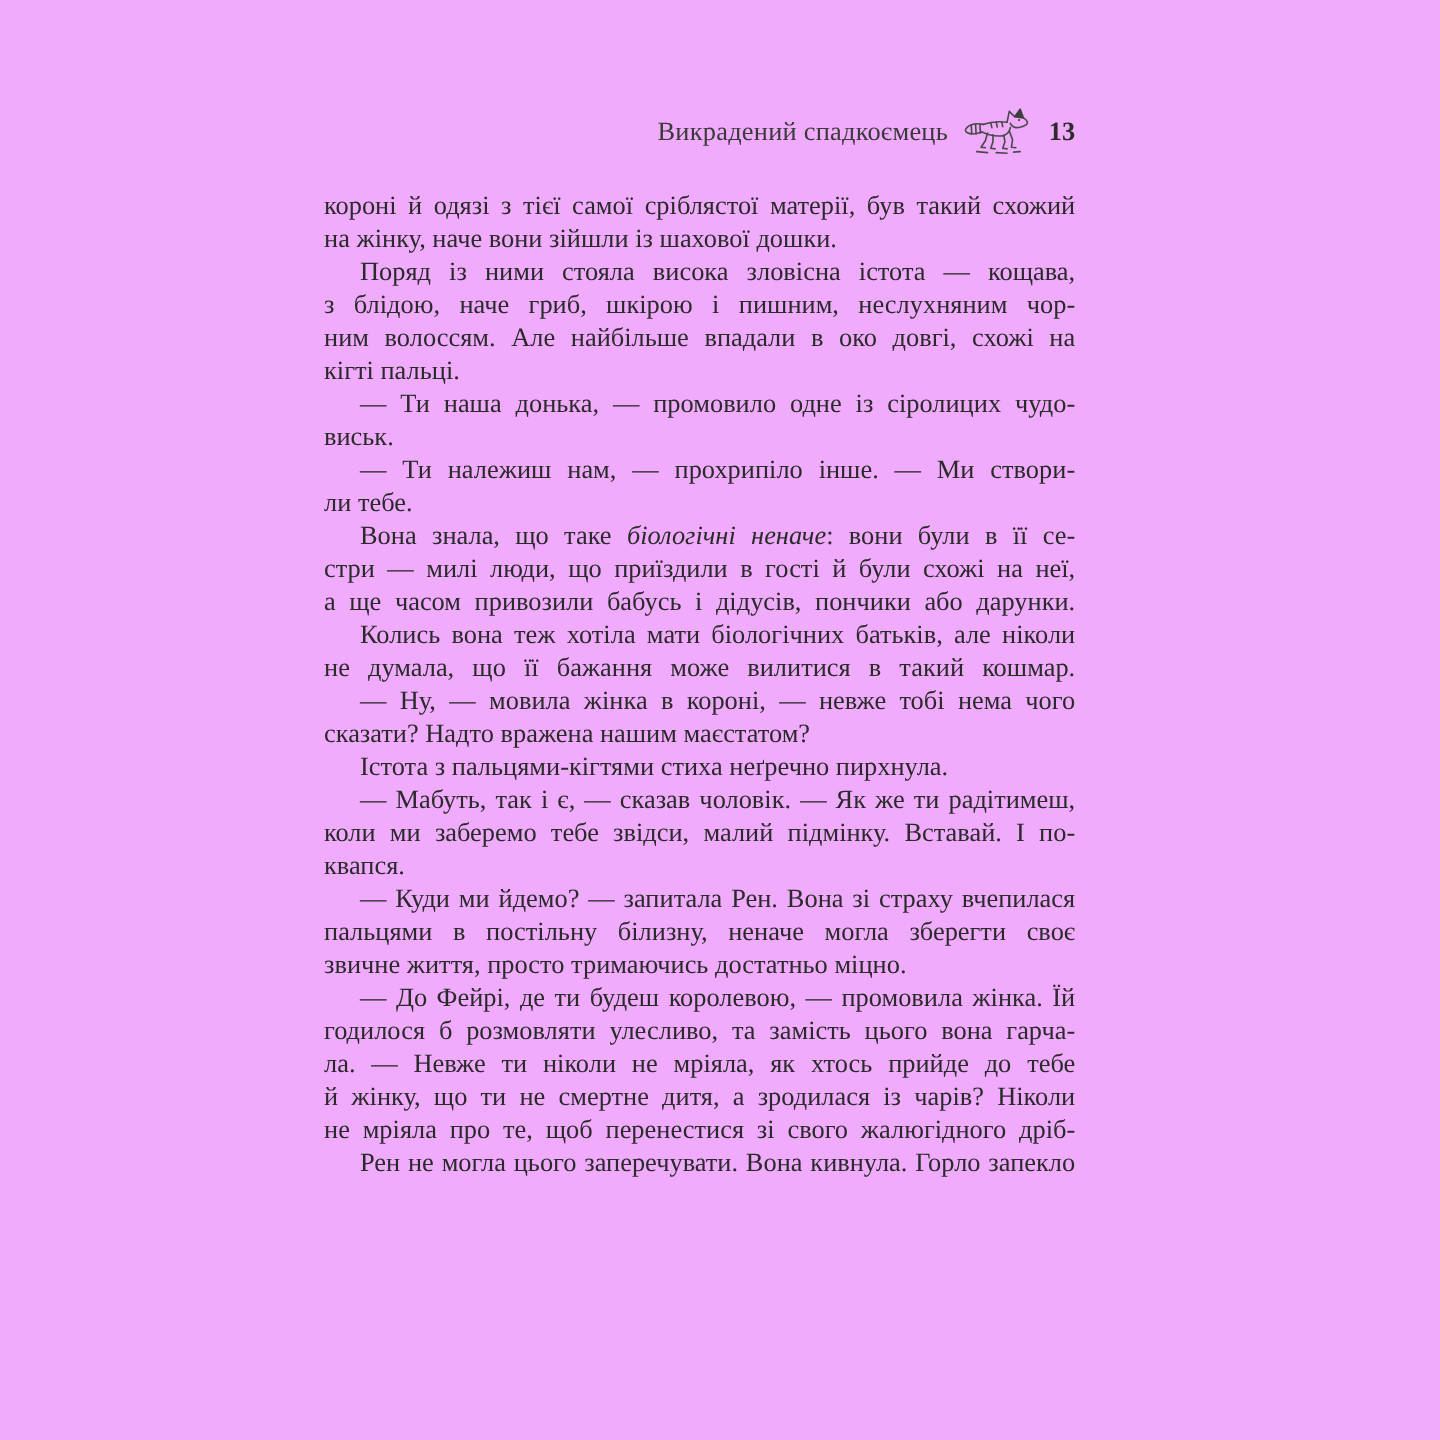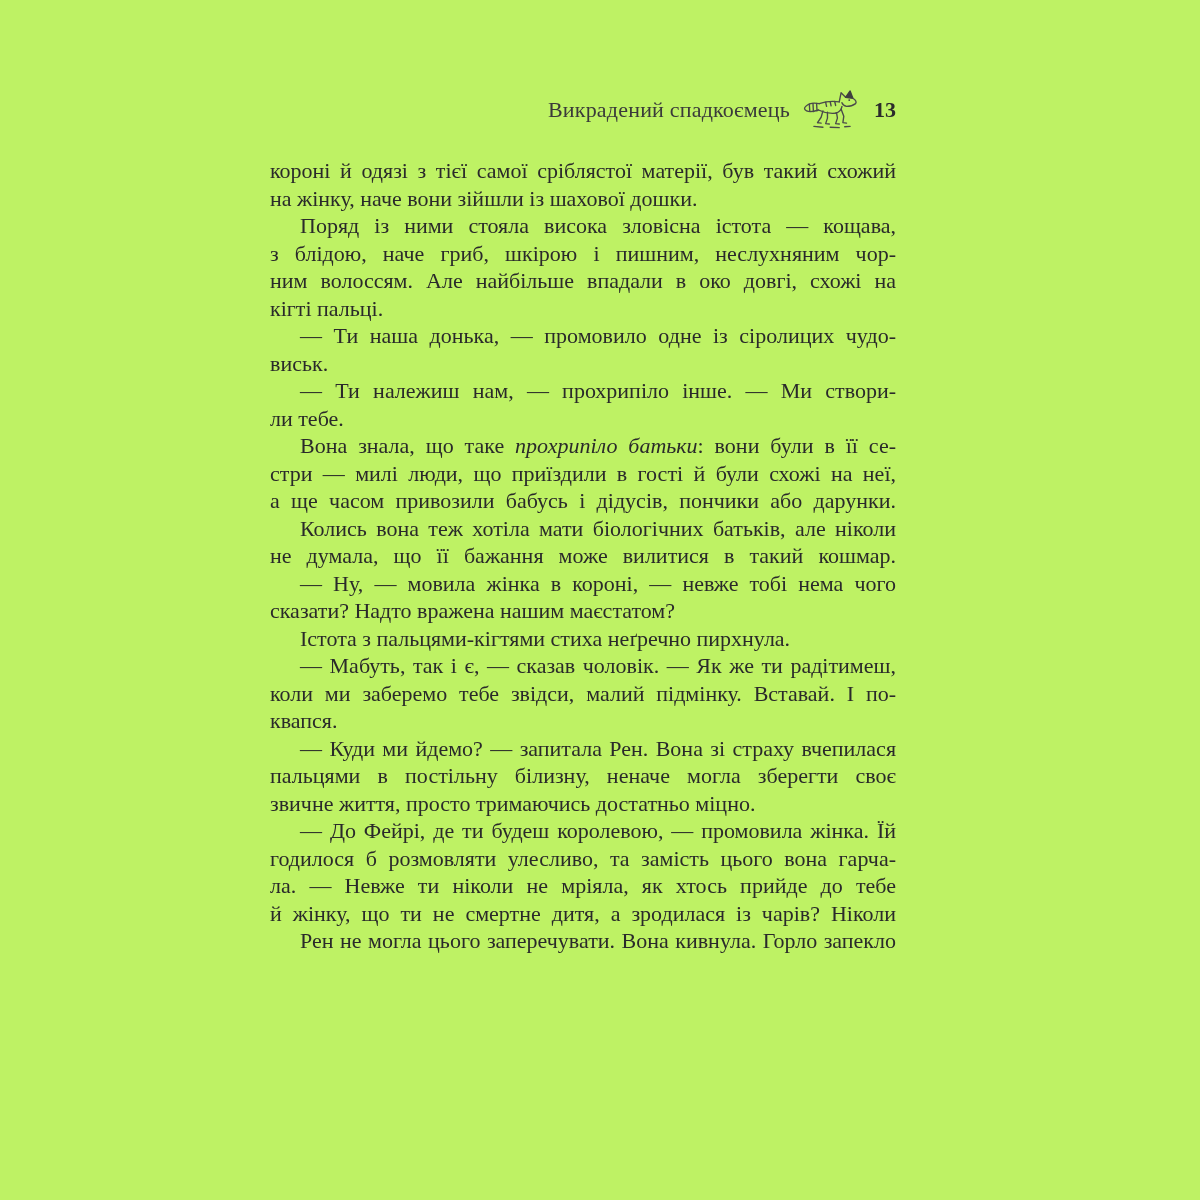--- a/index.html
+++ b/index.html
@@ -4,21 +4,21 @@
 <style>
   html, body {
     margin: 0;
     padding: 0;
     background: #ffffff;
   }
   .page {
     position: relative;
     width: 1200px;
     height: 1200px;
-    background: #bef264;
+    background: #f0abfc;
     overflow: hidden;
     font-family: "Liberation Serif", "DejaVu Serif", serif;
   }
   .running-head {
     position: absolute;
     top: 88px;
     left: 270px;
     width: 626px;
     height: 44px;
     display: flex;
@@ -114,34 +114,35 @@
       <div class="line"><span>короні й одязі з тієї самої сріблястої матерії, був такий схожий</span></div>
       <div class="line short"><span>на жінку, наче вони зійшли із шахової дошки.</span></div>
       <div class="line indent"><span>Поряд із ними стояла висока зловісна істота — кощава,</span></div>
       <div class="line"><span>з блідою, наче гриб, шкірою і пишним, неслухняним чор-</span></div>
       <div class="line"><span>ним волоссям. Але найбільше впадали в око довгі, схожі на</span></div>
       <div class="line short"><span>кігті пальці.</span></div>
       <div class="line indent"><span>— Ти наша донька, — промовило одне із сіролицих чудо-</span></div>
       <div class="line short"><span>виськ.</span></div>
       <div class="line indent"><span>— Ти належиш нам, — прохрипіло інше. — Ми створи-</span></div>
       <div class="line short"><span>ли тебе.</span></div>
-      <div class="line indent"><span>Вона знала, що таке </span><span class="italic">прохрипіло батьки</span><span>: вони були в її се-</span></div>
+      <div class="line indent"><span>Вона знала, що таке </span><span class="italic">біологічні неначе</span><span>: вони були в її се-</span></div>
       <div class="line"><span>стри — милі люди, що приїздили в гості й були схожі на неї,</span></div>
       <div class="line"><span>а ще часом привозили бабусь і дідусів, пончики або дарунки.</span></div>
       <div class="line indent"><span>Колись вона теж хотіла мати біологічних батьків, але ніколи</span></div>
       <div class="line"><span>не думала, що її бажання може вилитися в такий кошмар.</span></div>
       <div class="line indent"><span>— Ну, — мовила жінка в короні, — невже тобі нема чого</span></div>
       <div class="line short"><span>сказати? Надто вражена нашим маєстатом?</span></div>
       <div class="line indent short"><span>Істота з пальцями-кігтями стиха неґречно пирхнула.</span></div>
       <div class="line indent"><span>— Мабуть, так і є, — сказав чоловік. — Як же ти радітимеш,</span></div>
       <div class="line"><span>коли ми заберемо тебе звідси, малий підмінку. Вставай. І по-</span></div>
       <div class="line short"><span>квапся.</span></div>
       <div class="line indent"><span>— Куди ми йдемо? — запитала Рен. Вона зі страху вчепилася</span></div>
       <div class="line"><span>пальцями в постільну білизну, неначе могла зберегти своє</span></div>
       <div class="line short"><span>звичне життя, просто тримаючись достатньо міцно.</span></div>
       <div class="line indent"><span>— До Фейрі, де ти будеш королевою, — промовила жінка. Їй</span></div>
       <div class="line"><span>годилося б розмовляти улесливо, та замість цього вона гарча-</span></div>
       <div class="line"><span>ла. — Невже ти ніколи не мріяла, як хтось прийде до тебе</span></div>
       <div class="line"><span>й жінку, що ти не смертне дитя, а зродилася із чарів? Ніколи</span></div>
+      <div class="line"><span>не мріяла про те, щоб перенестися зі свого жалюгідного дріб-</span></div>
       <div class="line indent"><span>Рен не могла цього заперечувати. Вона кивнула. Горло запекло</span></div>
     </main>
 
 </div>
 
 </body></html>

